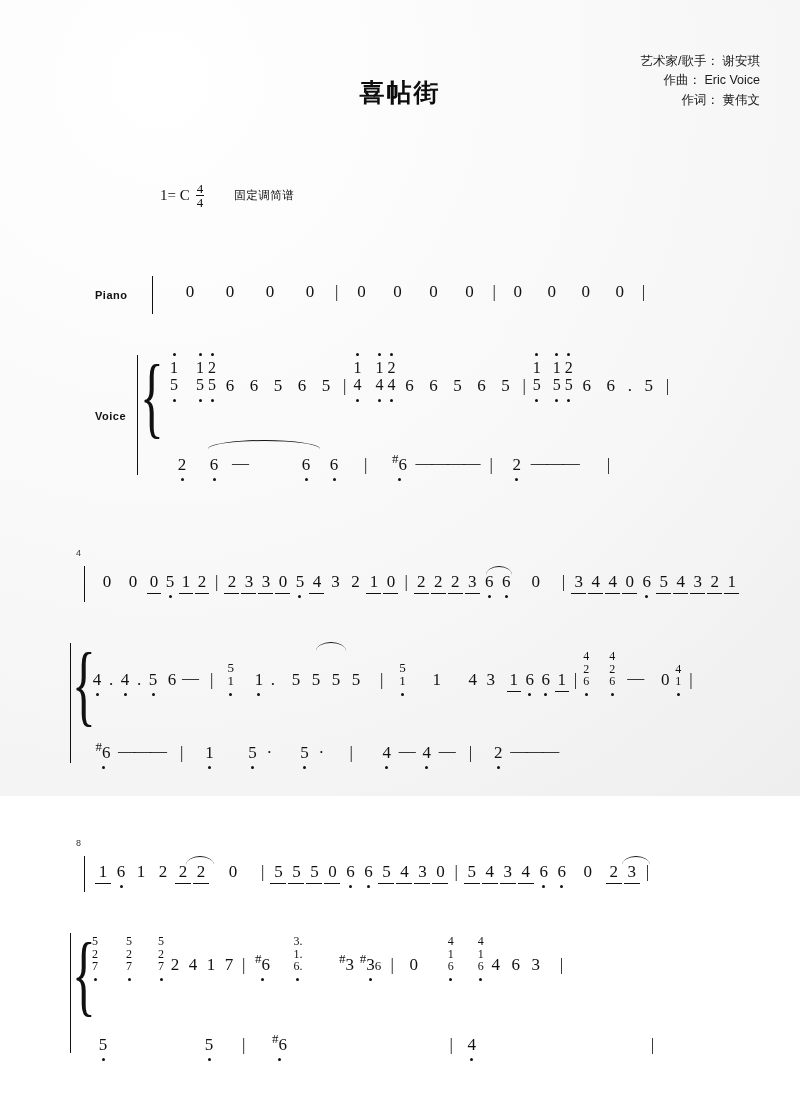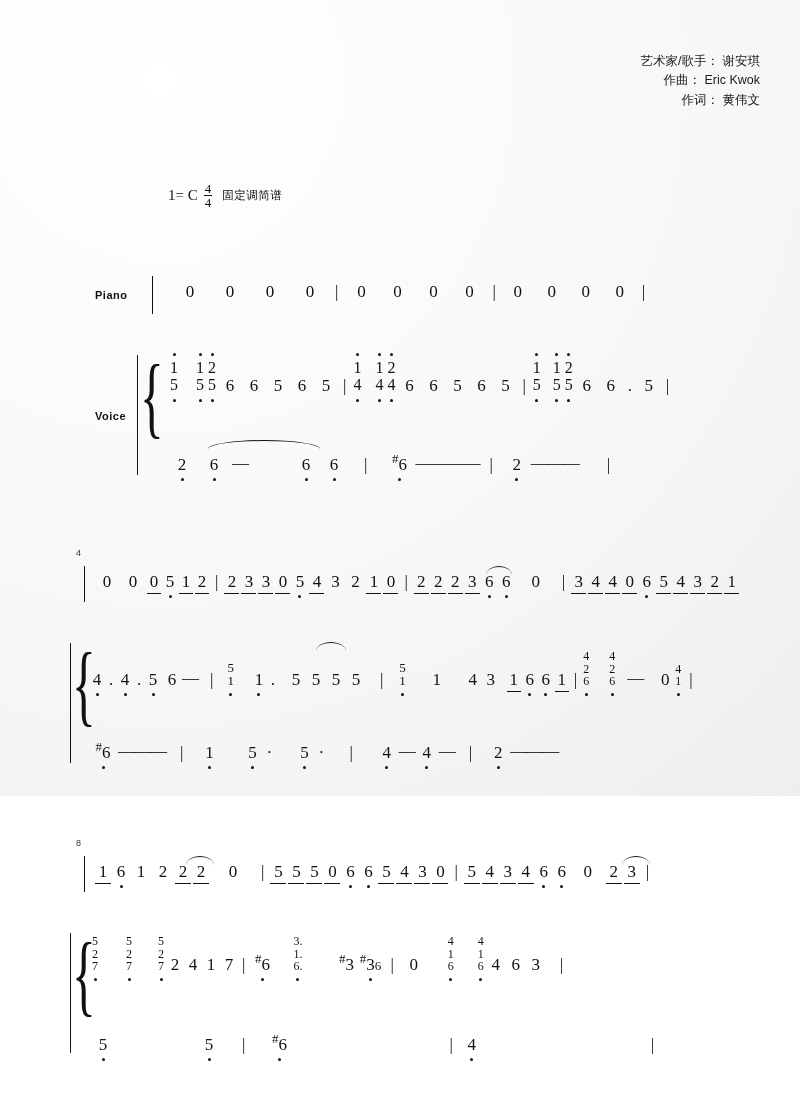--- a/index.html
+++ b/index.html
@@ -42,42 +42,42 @@
     top: 76px;
     text-align: center;
     font-size: 25px;
     letter-spacing: 2px;
     font-weight: 700;
     font-family: "Liberation Sans", sans-serif;
     color: #0d0d0d;
   }
   .keysig {
     position: absolute;
-    left: 168px;
+    left: 160px;
     top: 182px;
     font-size: 15px;
     font-family: "Liberation Serif", serif;
     display: flex;
     align-items: center;
     gap: 4px;
   }
   .keysig .frac {
     display: inline-flex;
     flex-direction: column;
     align-items: center;
     font-size: 13px;
     line-height: 1.0;
     margin: 0 2px;
   }
   .keysig .frac .num { border-bottom: 1.3px solid #111; padding: 0 1px; }
   .keysig .frac .den { padding: 0 1px; }
   .keysig .note {
     font-size: 11.5px;
     font-family: "Liberation Sans", sans-serif;
-    margin-left: 4px;
+    margin-left: 24px;
     letter-spacing: 0.5px;
   }
 
   
   .sys-label {
     position: absolute;
     font-size: 11px;
     font-family: "Liberation Sans", sans-serif;
     font-weight: 700;
     letter-spacing: 0.5px;
@@ -167,24 +167,25 @@
   }
   .dash { display: inline-block; width: 16px; text-align: center; font-size: 17px; }
 </style>
 </head>
 <body>
 
 <div class="sheet">
 
   <div class="credits">
     <div class="line">艺术家/歌手： 谢安琪</div>
-    <div class="line">作曲： Eric Kwok</div>
+    <div class="line">作曲： Eric Voice</div>
     <div class="line">作词： 黄伟文</div>
   </div>
 
+  <div class="title">喜帖街</div>
 
   <div class="keysig">
     <span>1= C</span>
     <span class="frac">
       <span class="num">4</span>
       <span class="den">4</span>
     </span>
     <span class="note">固定调简谱</span>
   </div>
 

